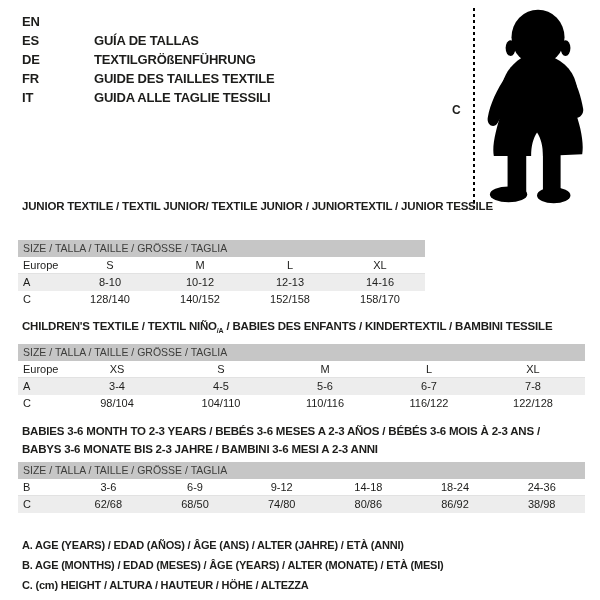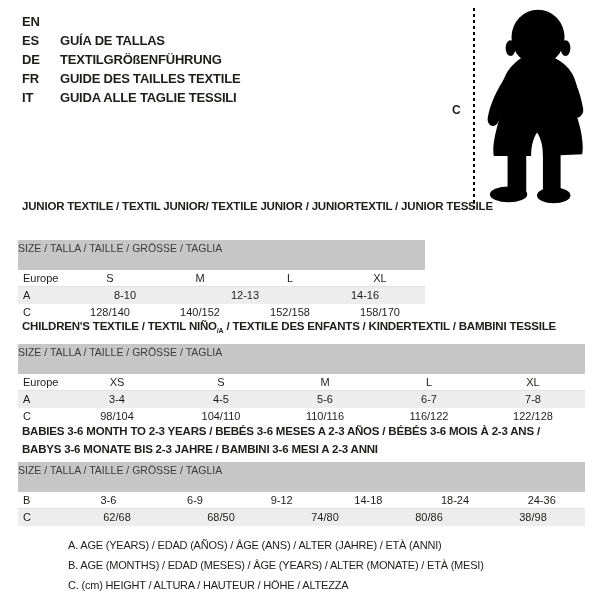--- a/index.html
+++ b/index.html
@@ -10,43 +10,43 @@
     --silhouette:#000000;
   }
   *{margin:0;padding:0;box-sizing:border-box;}
   html,body{background:#ffffff;}
   .page{
     position:relative;width:600px;height:600px;background:#fff;overflow:hidden;
     font-family:"Liberation Sans",sans-serif;color:var(--text);
   }
   
   .lang-block{position:absolute;left:22px;top:12px;}
-  .lang-row{display:flex;height:19px;line-height:19px;font-size:13px;font-weight:bold;letter-spacing:-0.2px;}
+  .lang-row{display:flex;height:19px;line-height:19px;font-size:13px;font-weight:bold;letter-spacing:-0.2px;gap:34px;}
   .lang-code{width:38px;}
   
   .dash-line{position:absolute;left:473px;top:8px;width:2px;height:200px;
     background:repeating-linear-gradient(to bottom,var(--silhouette) 0 3px,transparent 3px 6px);}
   .c-marker{position:absolute;left:452px;top:103px;width:16px;font-size:12px;font-weight:bold;text-align:left;}
   .figure{position:absolute;left:484px;top:6px;width:110px;height:202px;}
   .figure svg{width:100%;height:100%;display:block;}
   
   .sec-title{position:absolute;left:22px;font-size:11.5px;font-weight:bold;letter-spacing:-0.2px;white-space:nowrap;}
   .sec-title .line{display:block;height:18px;line-height:18px;}
   .sub{font-size:7px;vertical-align:sub;}
   .size-table{position:absolute;left:18px;font-size:11px;}
-  .t-header{background:var(--table-header-bg);color:var(--header-text);height:30px;line-height:17px;
-    font-size:10.5px;white-space:nowrap;overflow:hidden;}
+  .t-header{background:var(--table-header-bg);color:var(--header-text);height:17px;line-height:17px;
+    padding-left:5px;font-size:10.5px;white-space:nowrap;overflow:hidden;}
   .t-row{display:flex;height:17px;line-height:16px;}
   .t-row.stripe{background:var(--row-stripe-bg);}
   .t-row.hairline{border-bottom:1px solid #e2e2e2;}
   .t-lbl{width:47px;padding-left:5px;flex:none;}
   .t-val{flex:1;text-align:center;}
   
   .footnotes{position:absolute;left:22px;top:535px;}
-  .footnote{height:20px;line-height:20px;font-size:11px;font-weight:normal;letter-spacing:-0.2px;white-space:nowrap;margin-left:46px;}
+  .footnote{height:20px;line-height:20px;font-size:11px;font-weight:bold;letter-spacing:-0.2px;white-space:nowrap;}
 </style>
 </head>
 <body>
 
 <div class="page">
 
   <div class="lang-block">
     <div class="lang-row">
       <span class="lang-code">EN</span>
     </div>
@@ -94,34 +94,35 @@
     <div class="t-row hairline">
       <span class="t-lbl">Europe</span>
       <span class="t-val">S</span>
       <span class="t-val">M</span>
       <span class="t-val">L</span>
       <span class="t-val">XL</span>
     </div>
     <div class="t-row stripe">
       <span class="t-lbl">A</span>
       <span class="t-val">8-10</span>
+      <span class="t-val">10-12</span>
       <span class="t-val">12-13</span>
       <span class="t-val">14-16</span>
     </div>
     <div class="t-row">
       <span class="t-lbl">C</span>
       <span class="t-val">128/140</span>
       <span class="t-val">140/152</span>
       <span class="t-val">152/158</span>
       <span class="t-val">158/170</span>
     </div>
   </div>
 
   <div class="sec-title" style="top:320px">
-    <span>CHILDREN'S TEXTILE / TEXTIL NIÑO</span><span class="sub">/A</span><span> / TEXTILE DES ENFANTS / KINDERTEXTIL / BAMBINI TESSILE</span>
+    <span>CHILDREN'S TEXTILE / TEXTIL NIÑO</span><span class="sub">/A</span><span> / BABIES DES ENFANTS / KINDERTEXTIL / BAMBINI TESSILE</span>
   </div>
   <div class="size-table" style="top:344px;width:567px">
     <div class="t-header">SIZE / TALLA / TAILLE / GRÖSSE / TAGLIA</div>
     <div class="t-row hairline">
       <span class="t-lbl">Europe</span>
       <span class="t-val">XS</span>
       <span class="t-val">S</span>
       <span class="t-val">M</span>
       <span class="t-val">L</span>
       <span class="t-val">XL</span>
@@ -158,20 +159,21 @@
       <span class="t-val">14-18</span>
       <span class="t-val">18-24</span>
       <span class="t-val">24-36</span>
     </div>
     <div class="t-row stripe">
       <span class="t-lbl">C</span>
       <span class="t-val">62/68</span>
       <span class="t-val">68/50</span>
       <span class="t-val">74/80</span>
       <span class="t-val">80/86</span>
+      <span class="t-val">86/92</span>
       <span class="t-val">38/98</span>
     </div>
   </div>
 
   <div class="footnotes">
     <div class="footnote">A. AGE (YEARS) / EDAD (AÑOS) / ÂGE (ANS) / ALTER (JAHRE) / ETÀ (ANNI)</div>
     <div class="footnote">B. AGE (MONTHS) / EDAD (MESES) / ÂGE (YEARS) / ALTER (MONATE) / ETÀ (MESI)</div>
     <div class="footnote">C. (cm) HEIGHT / ALTURA / HAUTEUR / HÖHE / ALTEZZA</div>
   </div>
 

